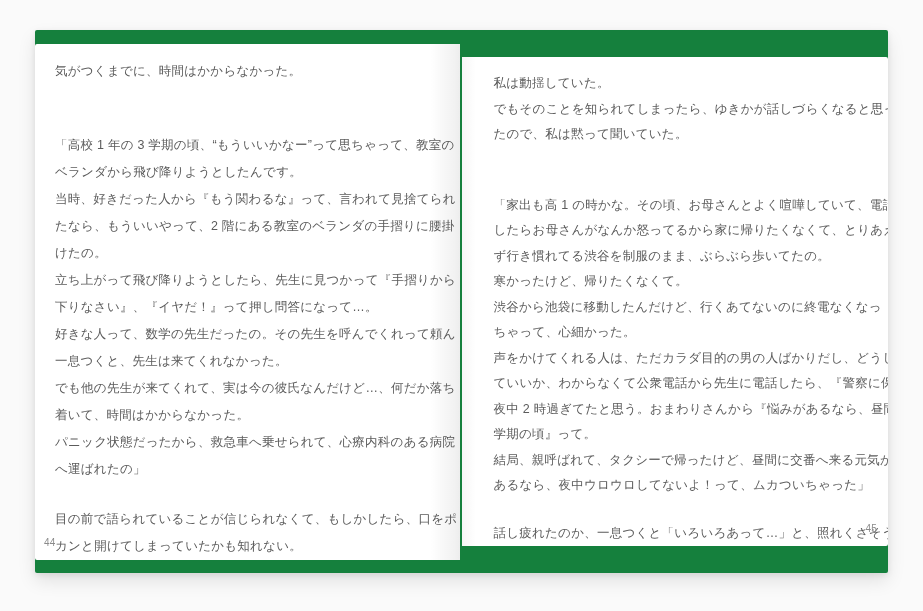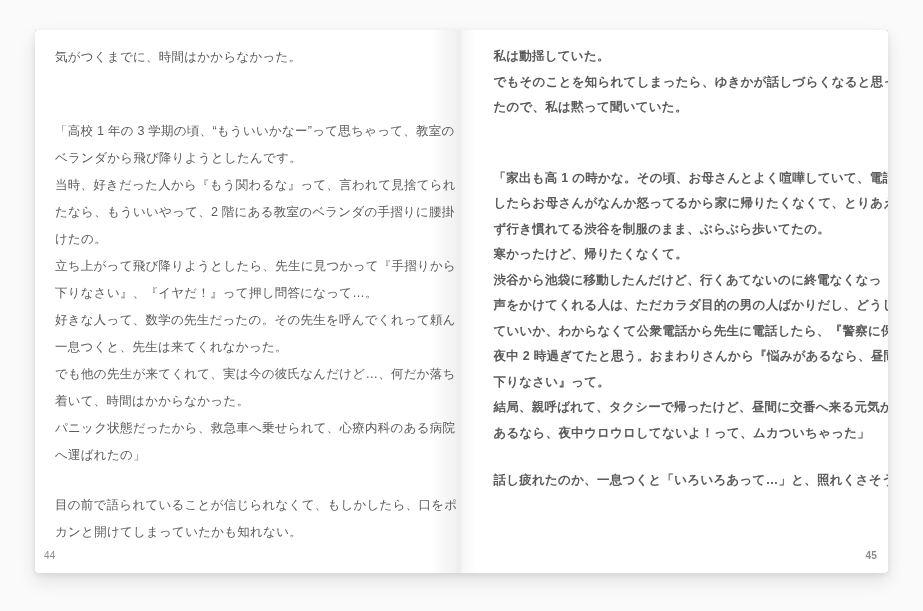--- a/index.html
+++ b/index.html
@@ -11,39 +11,39 @@
     font-family: "Liberation Sans", "DejaVu Sans", sans-serif;
     overflow: hidden;
   }
   .book {
     position: absolute;
     left: 35px;
     top: 30px;
     width: 853px;
     height: 543px;
     display: flex;
-    background: #0ea5e9;
+    background: #15803d;
     border-radius: 2px;
     box-shadow: 0 2px 6px rgba(0,0,0,0.08), 0 8px 18px rgba(0,0,0,0.10);
+    align-items: center;
   }
   .page {
     position: relative;
     width: 50%;
     background: #ffffff;
     box-sizing: border-box;
     overflow: hidden;
   }
   .page-left {
     padding: 14px 16px 0 20px;
     border-radius: 2px 0 0 2px;
   }
   .page-right {
     padding: 14px 18px 0 31px;
     border-radius: 0 2px 2px 0;
-    font-weight: bold;
   }
   
   .page-left::after {
     content: "";
     position: absolute;
     top: 0; right: 0;
     width: 30px; height: 100%;
     background: linear-gradient(to right, rgba(0,0,0,0) 0%, rgba(0,0,0,0.055) 85%, rgba(0,0,0,0.07) 100%);
     pointer-events: none;
   }
@@ -120,24 +120,25 @@
       <div class="line">私は動揺していた。</div>
       <div class="line">でもそのことを知られてしまったら、ゆきかが話しづらくなると思っ</div>
       <div class="line">たので、私は黙って聞いていた。</div>
     </div>
     <div class="para para-2">
       <div class="line">「家出も高 1 の時かな。その頃、お母さんとよく喧嘩していて、電話</div>
       <div class="line">したらお母さんがなんか怒ってるから家に帰りたくなくて、とりあえ</div>
       <div class="line">ず行き慣れてる渋谷を制服のまま、ぶらぶら歩いてたの。</div>
       <div class="line">寒かったけど、帰りたくなくて。</div>
       <div class="line">渋谷から池袋に移動したんだけど、行くあてないのに終電なくなっ</div>
+      <div class="line">ちゃって、心細かった。</div>
       <div class="line">声をかけてくれる人は、ただカラダ目的の男の人ばかりだし、どうし</div>
       <div class="line">ていいか、わからなくて公衆電話から先生に電話したら、『警察に保</div>
       <div class="line">夜中 2 時過ぎてたと思う。おまわりさんから『悩みがあるなら、昼間</div>
-      <div class="line">下りなさい』って。</div>
+      <div class="line">学期の頃』って。</div>
       <div class="line">結局、親呼ばれて、タクシーで帰ったけど、昼間に交番へ来る元気が</div>
       <div class="line">あるなら、夜中ウロウロしてないよ！って、ムカついちゃった」</div>
     </div>
     <div class="para para-3">
       <div class="line">話し疲れたのか、一息つくと「いろいろあって…」と、照れくさそう</div>
     </div>
     <div class="page-number page-number-right">45</div>
   </div>
 
 </div>

